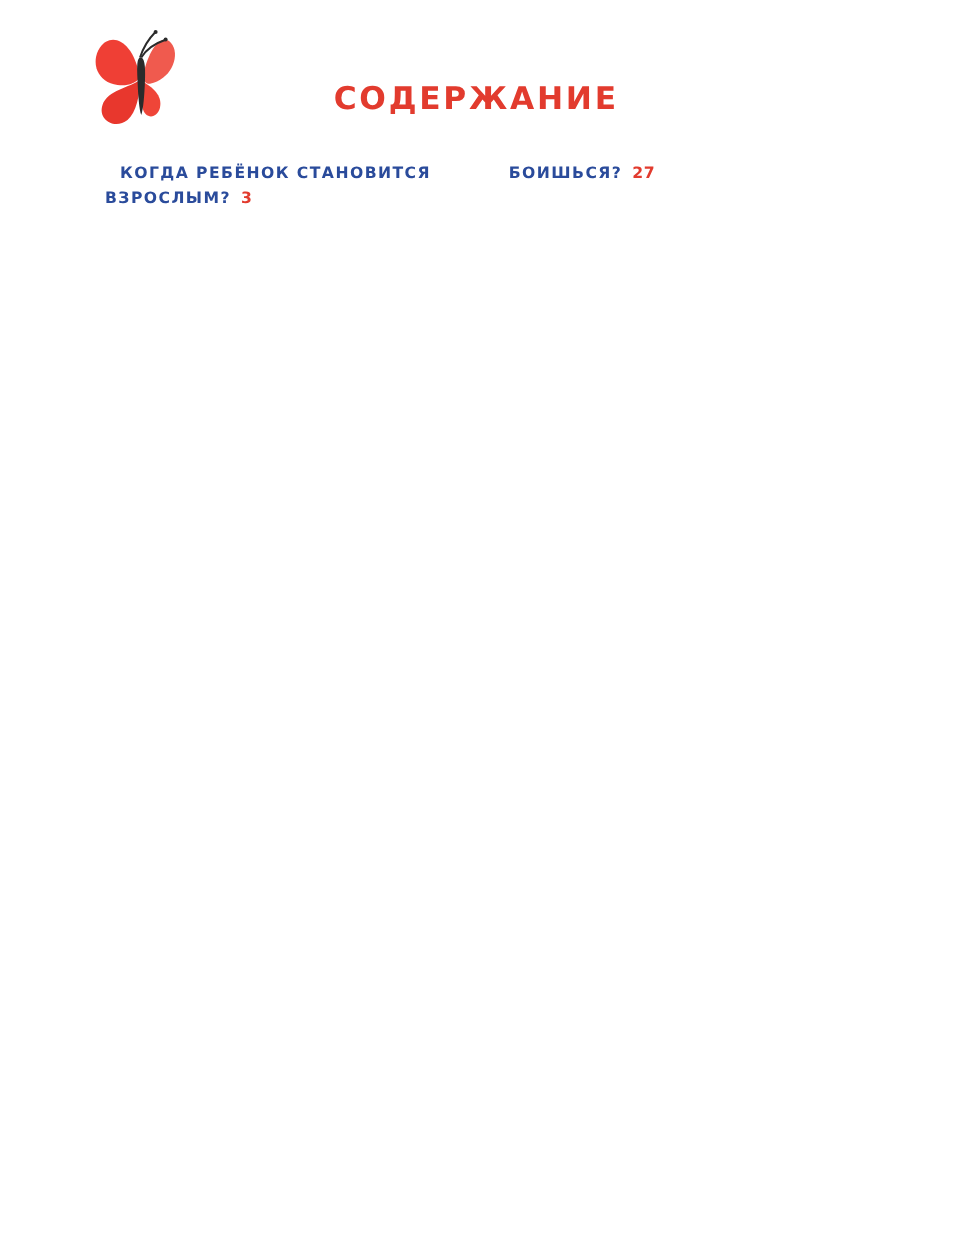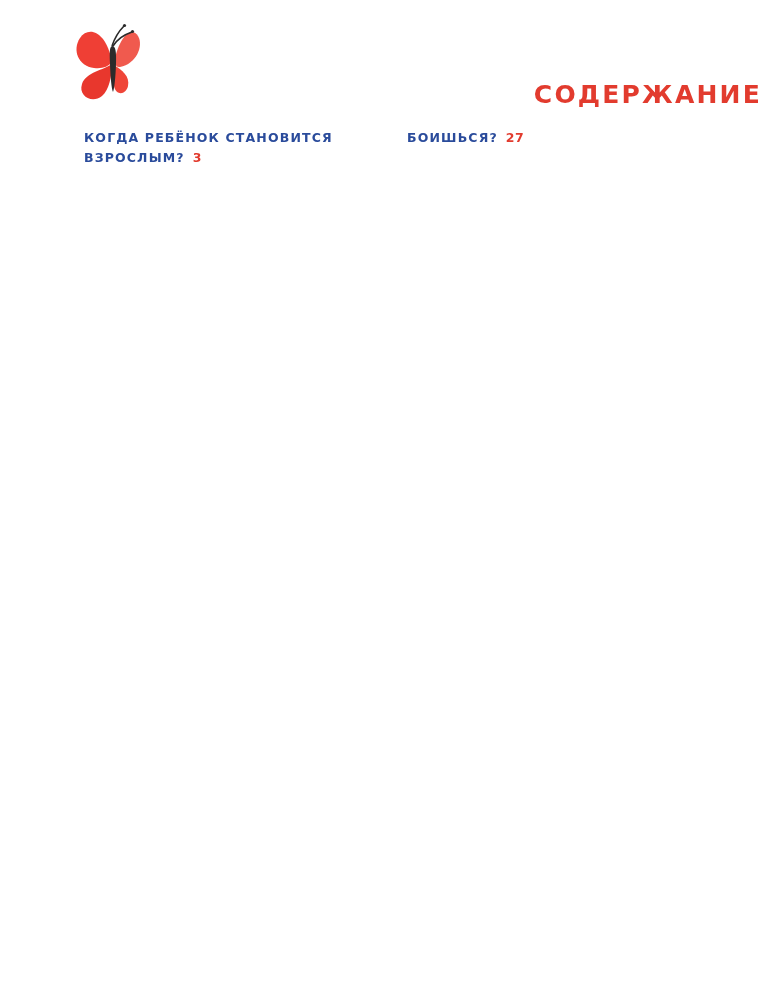--- a/index.html
+++ b/index.html
@@ -26,24 +26,24 @@
     position: absolute;
     left: 68px;
     top: 18px;
     width: 96px;
     height: 96px;
   }
 
   
   .title {
     position: absolute;
-    top: 80px;
+    top: 64px;
     left: 0;
     width: 762px;
-    text-align: right;
+    text-align: center;
     color: #e23b2e;
     font-family: "DejaVu Sans", sans-serif;
     font-weight: bold;
     font-size: 25px;
     letter-spacing: 2.2px;
     text-transform: uppercase;
   }
 
   
   .columns {
@@ -64,20 +64,21 @@
     color: #2a4b9b;
     font-size: 12.5px;
     font-weight: bold;
     letter-spacing: 1.15px;
     text-transform: uppercase;
     line-height: 20px;
   }
   .toc-entry .line {
     display: block;
     white-space: nowrap;
+    margin-left: 12px;
   }
   
   .toc-entry .lastline {
     display: flex;
     align-items: baseline;
     width: 100%;
   }
   .toc-entry .lastline .txt {
     white-space: nowrap;
   }

